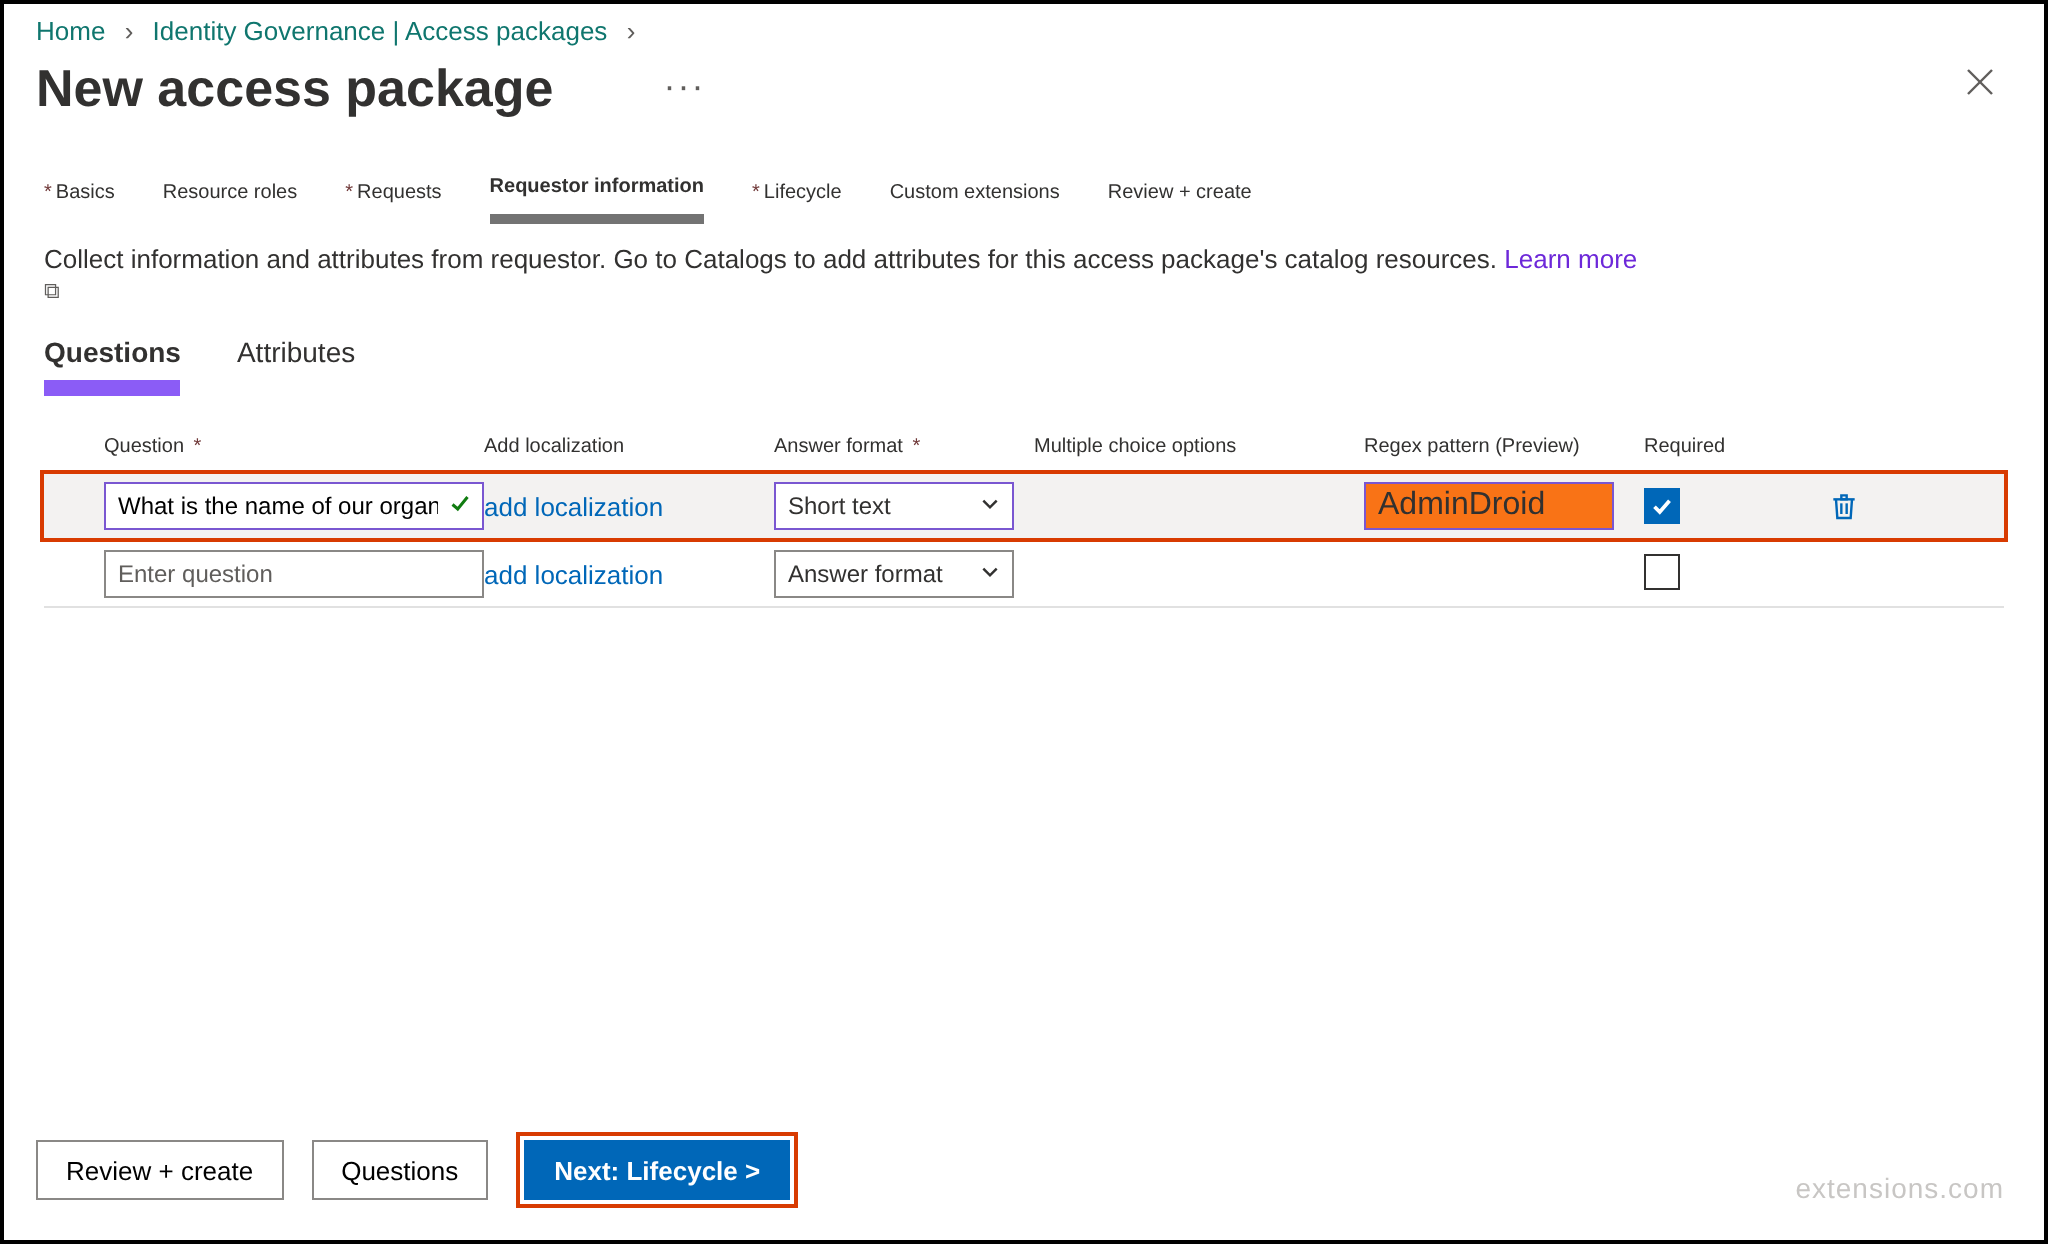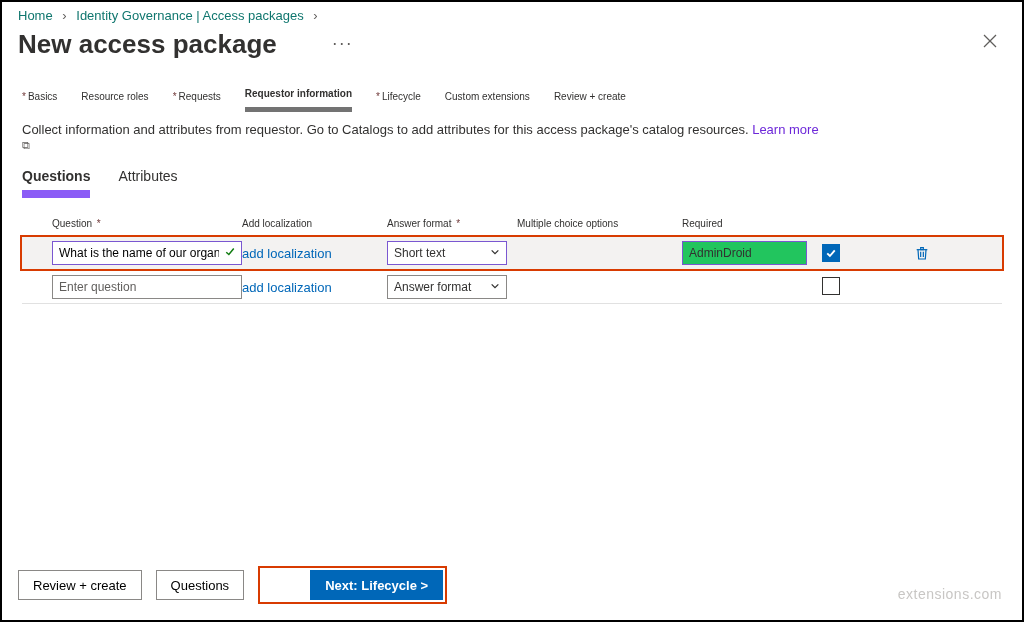--- a/index.html
+++ b/index.html
@@ -96,22 +96,22 @@
     border: 1px solid #8a8886;
     background: #fff;
     display: flex; align-items: center; justify-content: space-between;
     padding: 0 6px; font-size: 12px; cursor: pointer;
   }
   .trow.hl .sel { border: 1px solid #7a57d1; }
   .sel .chev svg { width: 10px; height: 10px; }
   .regex {
     height: 24px; width: 125px;
     border: 1px solid #7a57d1;
-    background: #22c55e;
-    padding: 0 6px; font-size: 12px;
+    background: #f97316;
+    padding: 0 6px; font-size: 16px;
     display: flex; align-items: center;
   }
   .chk {
     width: 18px; height: 18px;
     border: 1px solid #323130;
     display: inline-flex; align-items: center; justify-content: center;
     cursor: pointer; background: #fff;
   }
   .chk.checked { background: #0067b8; border-color: #0067b8; color: #fff; }
   .chk.checked svg { width: 12px; height: 12px; }
@@ -134,21 +134,21 @@
     height: 30px;
     padding: 0 14px;
     border: 1px solid #8a8886;
     background: #fff;
     font-size: 13px;
     font-family: inherit;
     cursor: pointer;
     display: inline-flex; align-items: center;
   }
   .btn.primary {
-    background: #0067b8; border-color: #0067b8; color: #fff; font-weight: 600; margin-left: 48px;
+    background: #0067b8; border-color: #0067b8; color: #fff; font-weight: 600;
   }
   .primary-wrap {
     border: 2px solid #d83b01;
     padding: 2px;
   }
   .watermark {
     position: absolute; right: 20px; bottom: 18px;
     color: #c8c6c4; font-size: 14px; letter-spacing: 0.5px;
   }
 </style>
@@ -199,20 +199,21 @@
     <div class="subtab">Attributes</div>
   </div>
 
   <div class="table-wrap">
     <div class="thead">
       <div></div>
       <div><span>Question</span><span class="req"> *</span></div>
       <div>Add localization</div>
       <div><span>Answer format</span><span class="req"> *</span></div>
       <div>Multiple choice options</div>
+      <div>Regex pattern (Preview)</div>
       <div>Required</div>
       <div></div>
     </div>
 
     <div class="trow hl">
       <div></div>
       <div class="q-cell">
         <input type="text" class="q-input" value="What is the name of our organ…" style="">
         <span class="tick">
           <svg viewBox="0 0 16 16" fill="none" stroke="#107c10" stroke-width="2">

